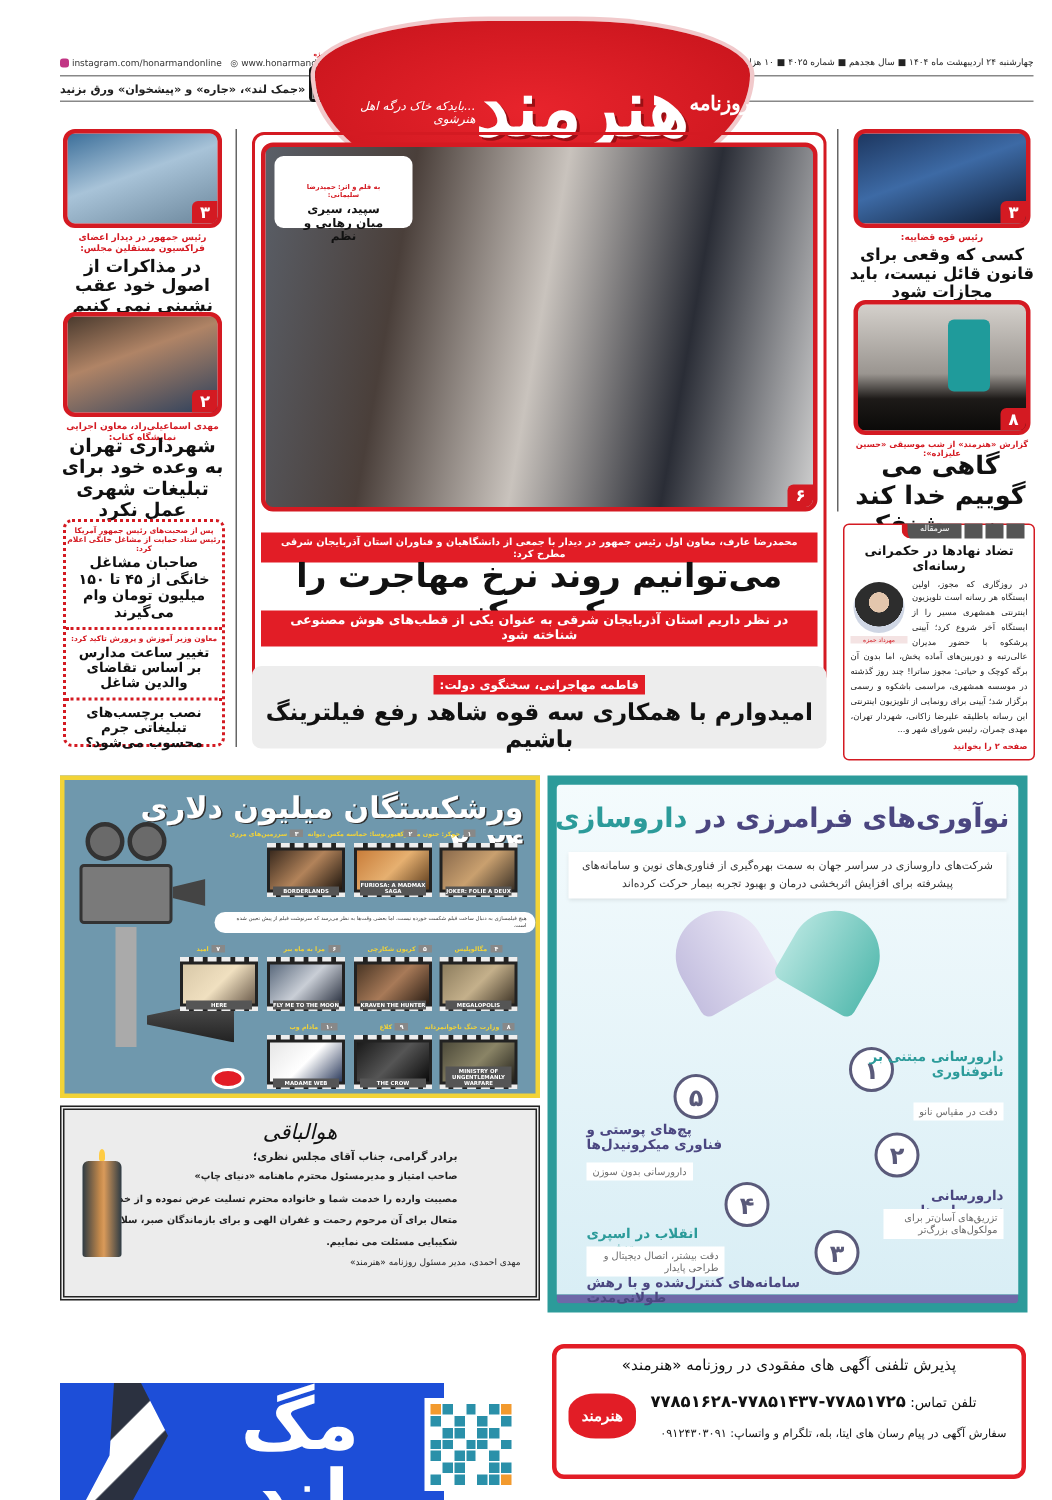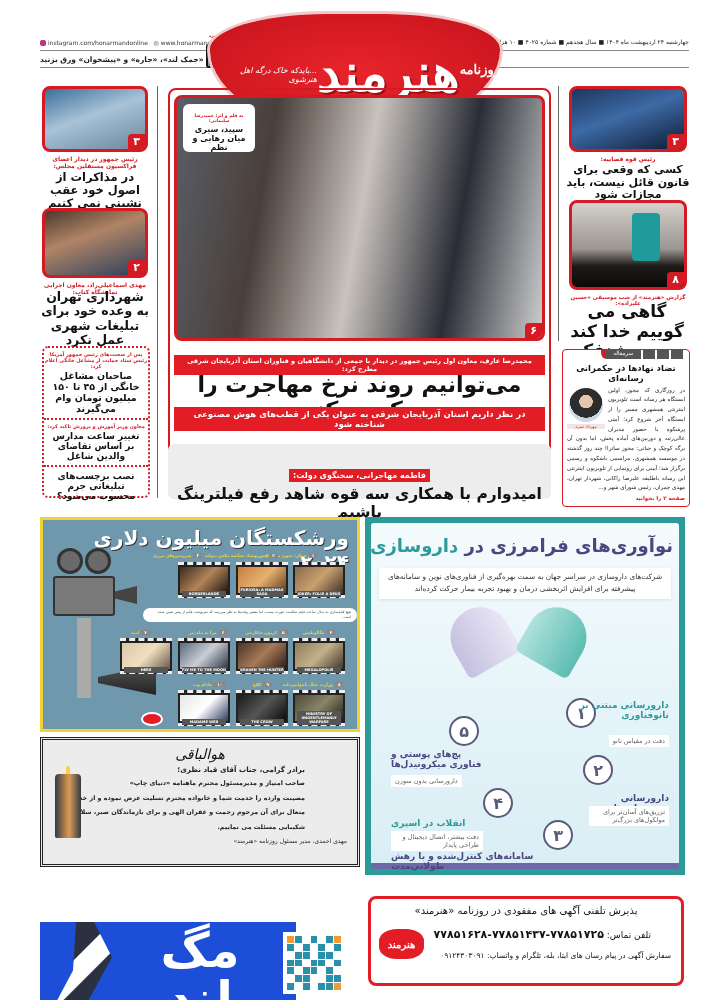--- a/index.html
+++ b/index.html
@@ -99,36 +99,36 @@
   <div style="border-top:2px dotted #d41a22;margin:3px 0"></div>
   <div class="kicker" style="font-size:5px">معاون وزیر آموزش و پرورش تاکید کرد:</div>
   <div class="head" style="font-size:9px;margin:2px 4px">تغییر ساعت مدارس بر اساس تقاضای والدین شاغل</div>
   <div style="border-top:2px dotted #d41a22;margin:3px 0"></div>
   <div class="head" style="font-size:9px;margin:4px 6px">نصب برچسب‌های تبلیغاتی جرم محسوب می‌شود؟</div>
 </div>
 <div class="vline" style="left:157px;top:86px;height:412px"></div>
 
 <div class="abs" style="left:168px;top:88px;width:383px;height:370px;border:2px solid #d41a22;border-radius:8px"></div>
 <div class="photo" style="left:174px;top:95px;width:371px;height:246px;background:linear-gradient(100deg,#5a5f68 0%,#4a3f3a 25%,#c9c3bd 50%,#2a2d36 75%,#cfcfcf 100%)">
-  <div class="abs" style="left:6px;top:6px;width:72px;height:48px;background:#fff;border-radius:6px;padding:9px">
+  <div class="abs" style="left:6px;top:6px;width:92px;height:48px;background:#fff;border-radius:6px;padding:19px">
     <div class="kicker" style="font-size:4.5px">به قلم و اثر: حمیدرضا سلیمانی:</div>
     <div class="head" style="font-size:8px;margin-top:2px">سپید، سیری میان رهایی و نظم</div>
   </div>
   <div class="num">۶</div>
 </div>
 <div class="abs" style="left:174px;top:355px;width:371px;text-align:center">
   <span class="red-strip" style="font-size:6.5px;padding:2px 3px">محمدرضا عارف، معاون اول رئیس جمهور در دیدار با جمعی از دانشگاهیان و فناوران استان آذربایجان شرقی مطرح کرد:</span>
 </div>
 <div class="head abs" style="left:170px;top:372px;width:379px;font-size:22px">می‌توانیم روند نرخ مهاجرت را معکوس کنیم</div>
 <div class="abs" style="left:174px;top:407px;width:371px;text-align:center">
   <span class="red-strip" style="font-size:8.5px;padding:2px 4px">در نظر داریم استان آذربایجان شرقی به عنوان یکی از قطب‌های هوش مصنوعی شناخته شود</span>
 </div>
 
 <div class="abs" style="left:168px;top:444px;width:383px;height:55px;background:#ededed;border-radius:6px">
-  <div style="text-align:center;margin-top:19px"><span class="red-strip" style="font-size:8px;padding:2px 4px">فاطمه مهاجرانی، سخنگوی دولت:</span></div>
+  <div style="text-align:center;margin-top:0"><span class="red-strip" style="font-size:8px;padding:2px 4px">فاطمه مهاجرانی، سخنگوی دولت:</span></div>
   <div class="head" style="font-size:15.5px;margin-top:4px">امیدوارم با همکاری سه قوه شاهد رفع فیلترینگ باشیم</div>
 </div>
 
 <div class="vline" style="left:558px;top:86px;height:255px"></div>
 
 <div class="photo" style="left:569px;top:86px;width:118px;height:66px;background:linear-gradient(160deg,#1d3760,#3d6aa5 45%,#0d1c35)">
   <div class="num">۳</div>
 </div>
 <div class="kicker abs" style="left:569px;top:155px;width:118px">رئیس قوه قضاییه:</div>
 <div class="head abs" style="left:565px;top:164px;width:126px;font-size:11px">کسی که وقعی برای قانون قائل نیست، باید مجازات شود</div>
@@ -252,21 +252,21 @@
 
     <div class="circle" style="left:78px;top:193px">۵</div>
     <div class="ph-t" style="left:20px;top:226px;width:100px;text-align:left">پچ‌های پوستی و فناوری میکرونیدل‌ها</div>
     <div class="ph-s" style="left:20px;top:252px">دارورسانی بدون سوزن</div>
   </div>
 </div>
 
 <div class="cond">
   <div class="title">هوالباقی</div>
   <div class="candle"></div>
-  <p style="font-size:7.2px">برادر گرامی، جناب آقای قباد نظری؛</p>
+  <p style="font-size:7.2px">برادر گرامی، جناب آقای مجلس نظری؛</p>
   <p>صاحب امتیاز و مدیرمسئول محترم ماهنامه «دنیای چاپ»</p>
   <p style="line-height:2.3">مصیبت وارده را خدمت شما و خانواده محترم تسلیت عرض نموده و از خداوند متعال برای آن مرحوم رحمت و غفران الهی و برای بازماندگان صبر، سلامتی و شکیبایی مسئلت می نماییم.</p>
   <p style="font-weight:normal;font-size:6px;margin-right:0">مهدی احمدی، مدیر مسئول روزنامه «هنرمند»</p>
 </div>
 
 <div class="mag">
   <div class="abs" style="left:12px;top:0;width:60px;height:88px;clip-path:polygon(40% 0,70% 0,100% 40%,60% 90%,30% 100%,0 100%,35% 55%)">
     <div style="width:100%;height:100%;background:linear-gradient(135deg,#2b3140 40%,#fff 41% 60%,#2b3140 61%)"></div>
   </div>
   <div class="abs" style="left:85px;top:4px;width:150px;font-size:48px;font-weight:bold;color:#fff;line-height:1;text-align:center">مگ لند</div>

